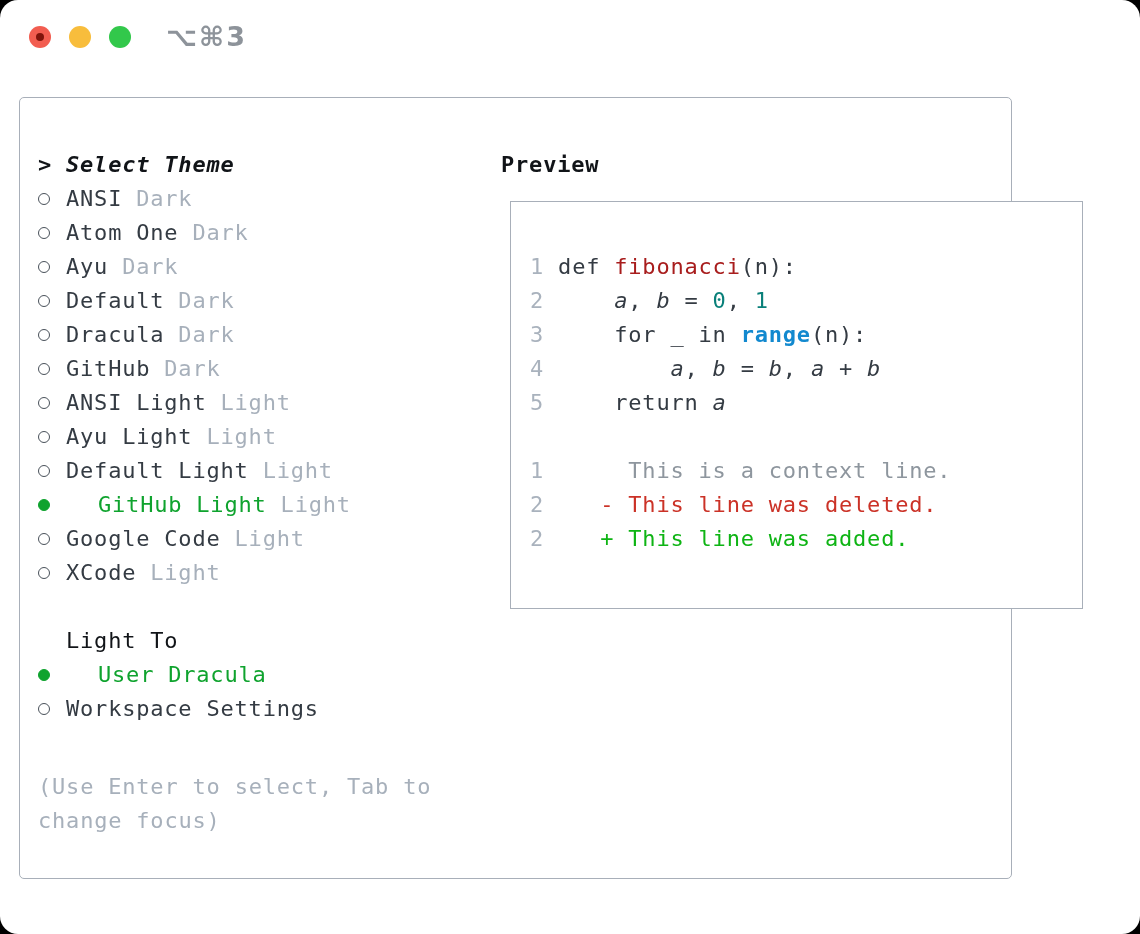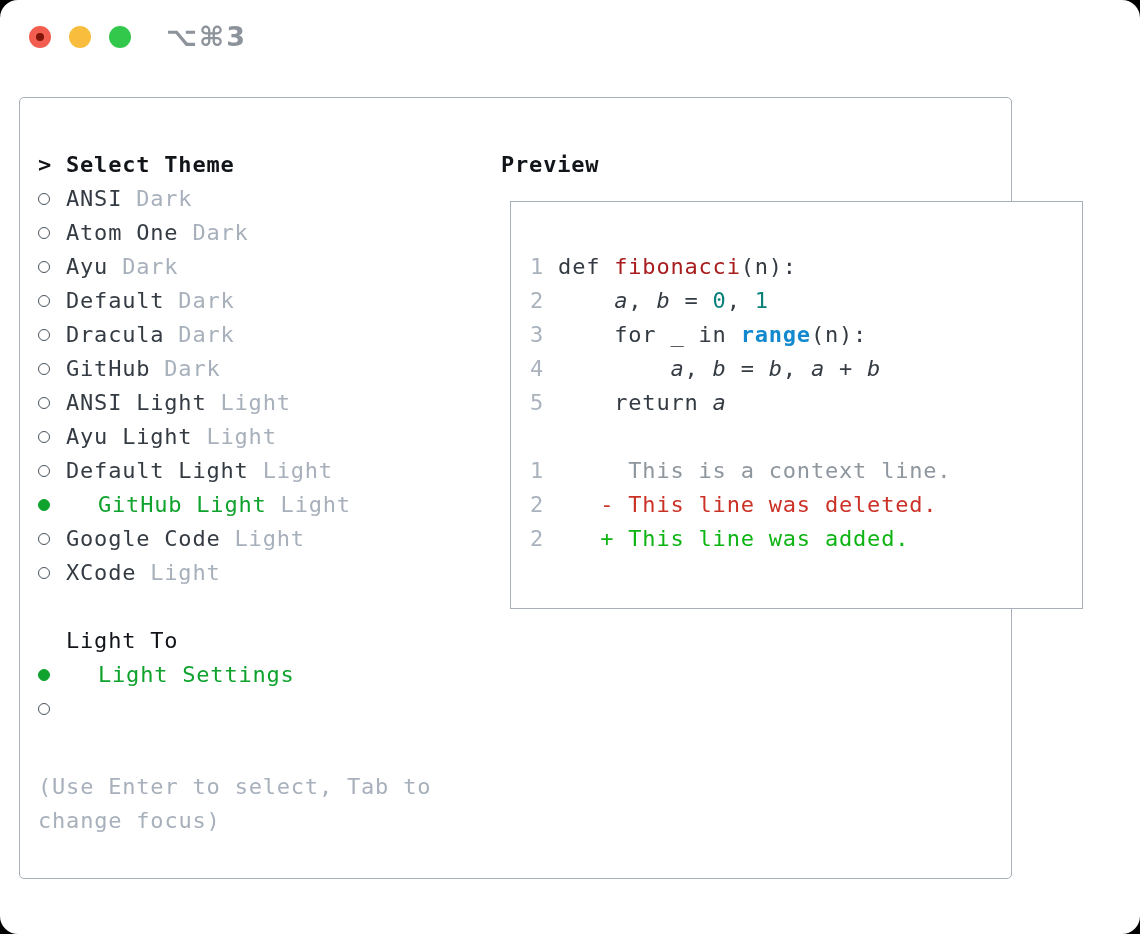--- a/index.html
+++ b/index.html
@@ -30,21 +30,21 @@
   .panel{position:absolute;left:19px;top:97px;width:993px;height:782px;background:#fff;
     border:1.5px solid var(--border-gray);border-radius:5px;}
   .tui{font-size:22px;line-height:34px;letter-spacing:0.8px;color:var(--text-dark);}
   
   .left-col{position:absolute;left:18px;top:50px;width:440px;}
   .row{display:flex;align-items:center;height:34px;}
   .marker{width:28px;flex:0 0 28px;display:flex;align-items:center;}
   .prompt{font-weight:700;color:var(--near-black);}
   .dot{display:inline-block;width:12px;height:12px;border:1.5px solid #49515a;border-radius:50%;}
   .dot.filled{background:var(--accent-green);border-color:var(--accent-green);}
-  .hdr-label{font-weight:700;color:var(--near-black);white-space:pre;}
+  .hdr-label{font-weight:700;color:var(--near-black);white-space:pre;font-style:italic;}
   .name{white-space:pre;color:var(--text-dark);}
   .row.selected .name{color:var(--accent-green);margin-left:32px;}
   .variant{white-space:pre;color:var(--muted);}
   .spacer{height:34px;}
   .section-title{color:var(--near-black);white-space:pre;}
   .help{margin-top:44px;width:420px;color:var(--muted);}
   
   .preview-title{position:absolute;left:481px;top:50px;height:34px;display:flex;
     align-items:center;font-weight:700;color:var(--near-black);}
   .preview-box{position:absolute;left:490px;top:103px;width:573px;height:408px;
@@ -177,26 +177,27 @@
       <div class="row">
         <span class="marker"></span>
         <span class="section-title">Light To</span>
       </div>
 
       <div id="apply-list">
           <div class="row selected">
             <span class="marker">
               <span class="dot filled"></span>
             </span>
-            <span class="name">Light Settings</span>
-          </div>
-          <div class="row">
-            <span class="marker">
-              <span class="dot"></span>
-            </span>
+            <span class="name">User Dracula</span>
+          </div>
+          <div class="row">
+            <span class="marker">
+              <span class="dot"></span>
+            </span>
+            <span class="name">Workspace Settings</span>
           </div>
         </div>
 
       <div class="help">(Use Enter to select, Tab to change focus)</div>
     </div>
 
     <div class="preview-title">Preview</div>
 
     <div class="preview-box">
       <div class="preview-code" id="preview-code">

